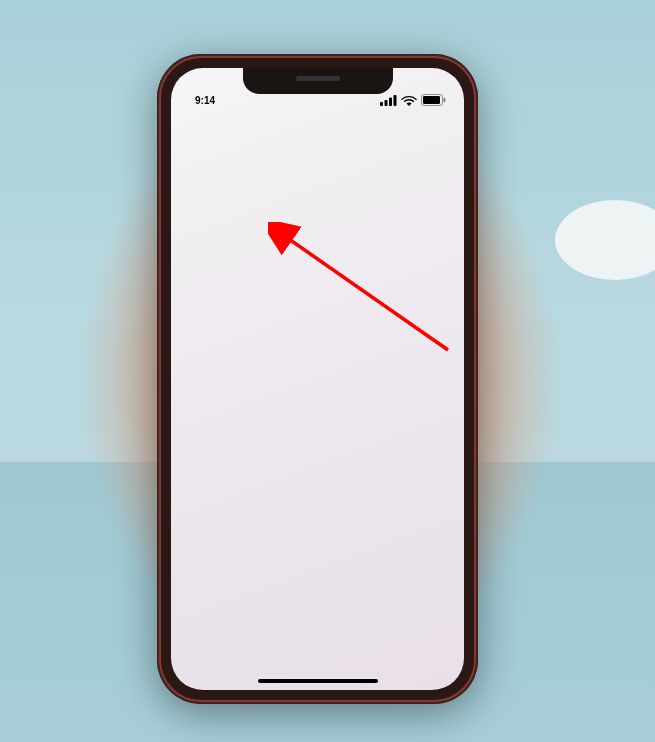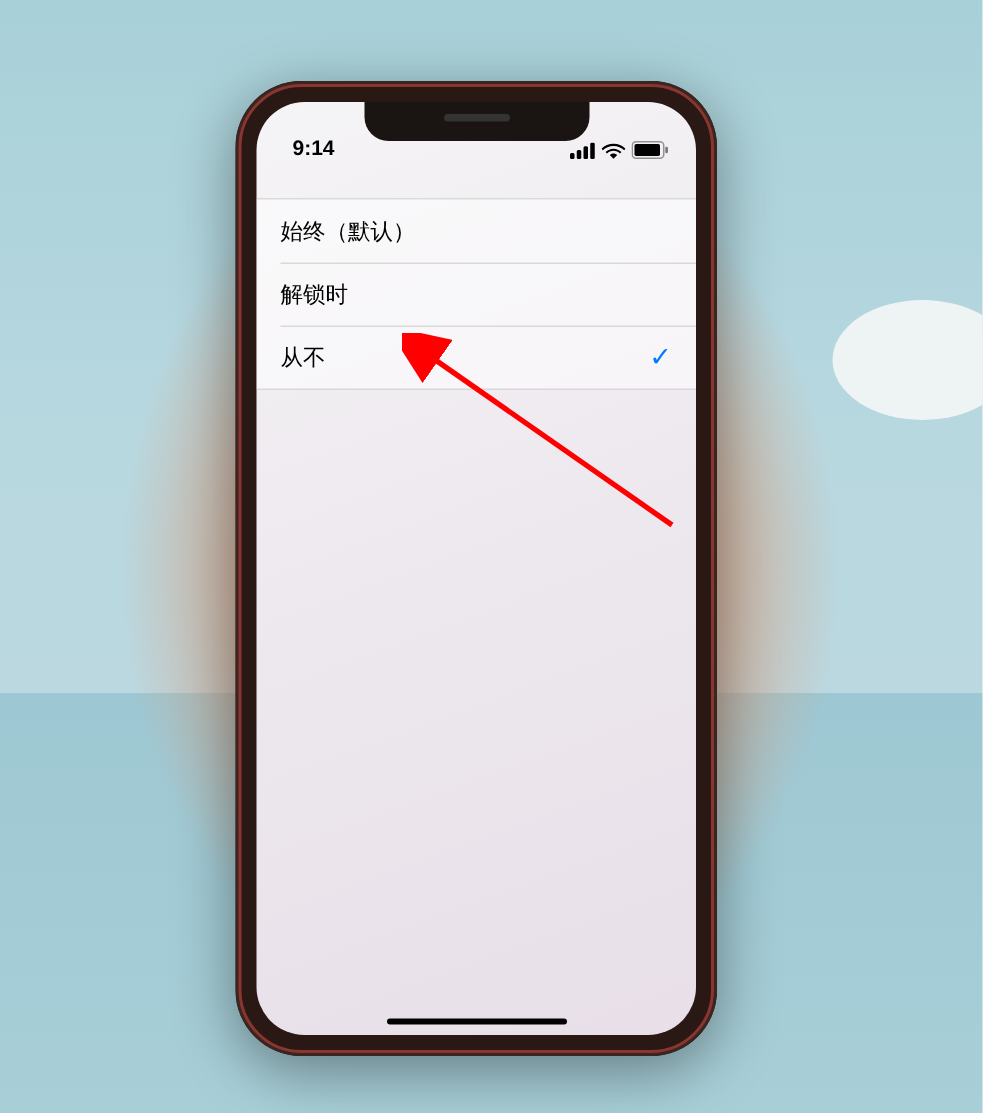--- a/index.html
+++ b/index.html
@@ -87,21 +87,21 @@
       background: #333;
       border-radius: 3px;
     }
     
     .status-bar {
       height: 40px;
       display: flex;
       align-items: flex-end;
       justify-content: space-between;
       padding: 0 18px 2px;
-      font-size: 14px;
+      font-size: 10px;
       font-weight: 600;
       color: #000;
     }
     .status-left { padding-left: 6px; }
     .status-right {
       display: flex;
       align-items: center;
       gap: 4px;
     }
     .signal-icon svg, .wifi-icon svg, .battery-icon svg { display: block; }
@@ -223,32 +223,20 @@
           <svg width="25" height="12" viewBox="0 0 25 12">
               <rect x="0.5" y="0.5" width="21" height="11" rx="2.5" fill="none" stroke="#000" stroke-opacity="0.4"></rect>
               <rect x="2" y="2" width="17" height="8" rx="1.2" fill="#000"></rect>
               <rect x="22.5" y="3.8" width="1.8" height="4.4" rx="0.9" fill="#000" fill-opacity="0.5"></rect>
             </svg>
         </span>
       </div>
     </div>
 
 
-    <div class="list">
-      <div class="list-row">
-        <span>始终（默认）</span>
-      </div>
-      <div class="list-row">
-        <span>解锁时</span>
-      </div>
-      <div class="list-row">
-        <span>从不</span>
-        <span class="checkmark">✓</span>
-      </div>
-    </div>
 
     <div class="home-indicator"></div>
   </div>
 </div>
 
 <div class="thumb"></div>
 
 <svg class="arrow" style="left:268px; top:222px;" width="190" height="140" viewBox="0 0 190 140">
   <defs>
     <marker id="arrowhead" markerWidth="12" markerHeight="10" refX="2" refY="5" orient="auto">

